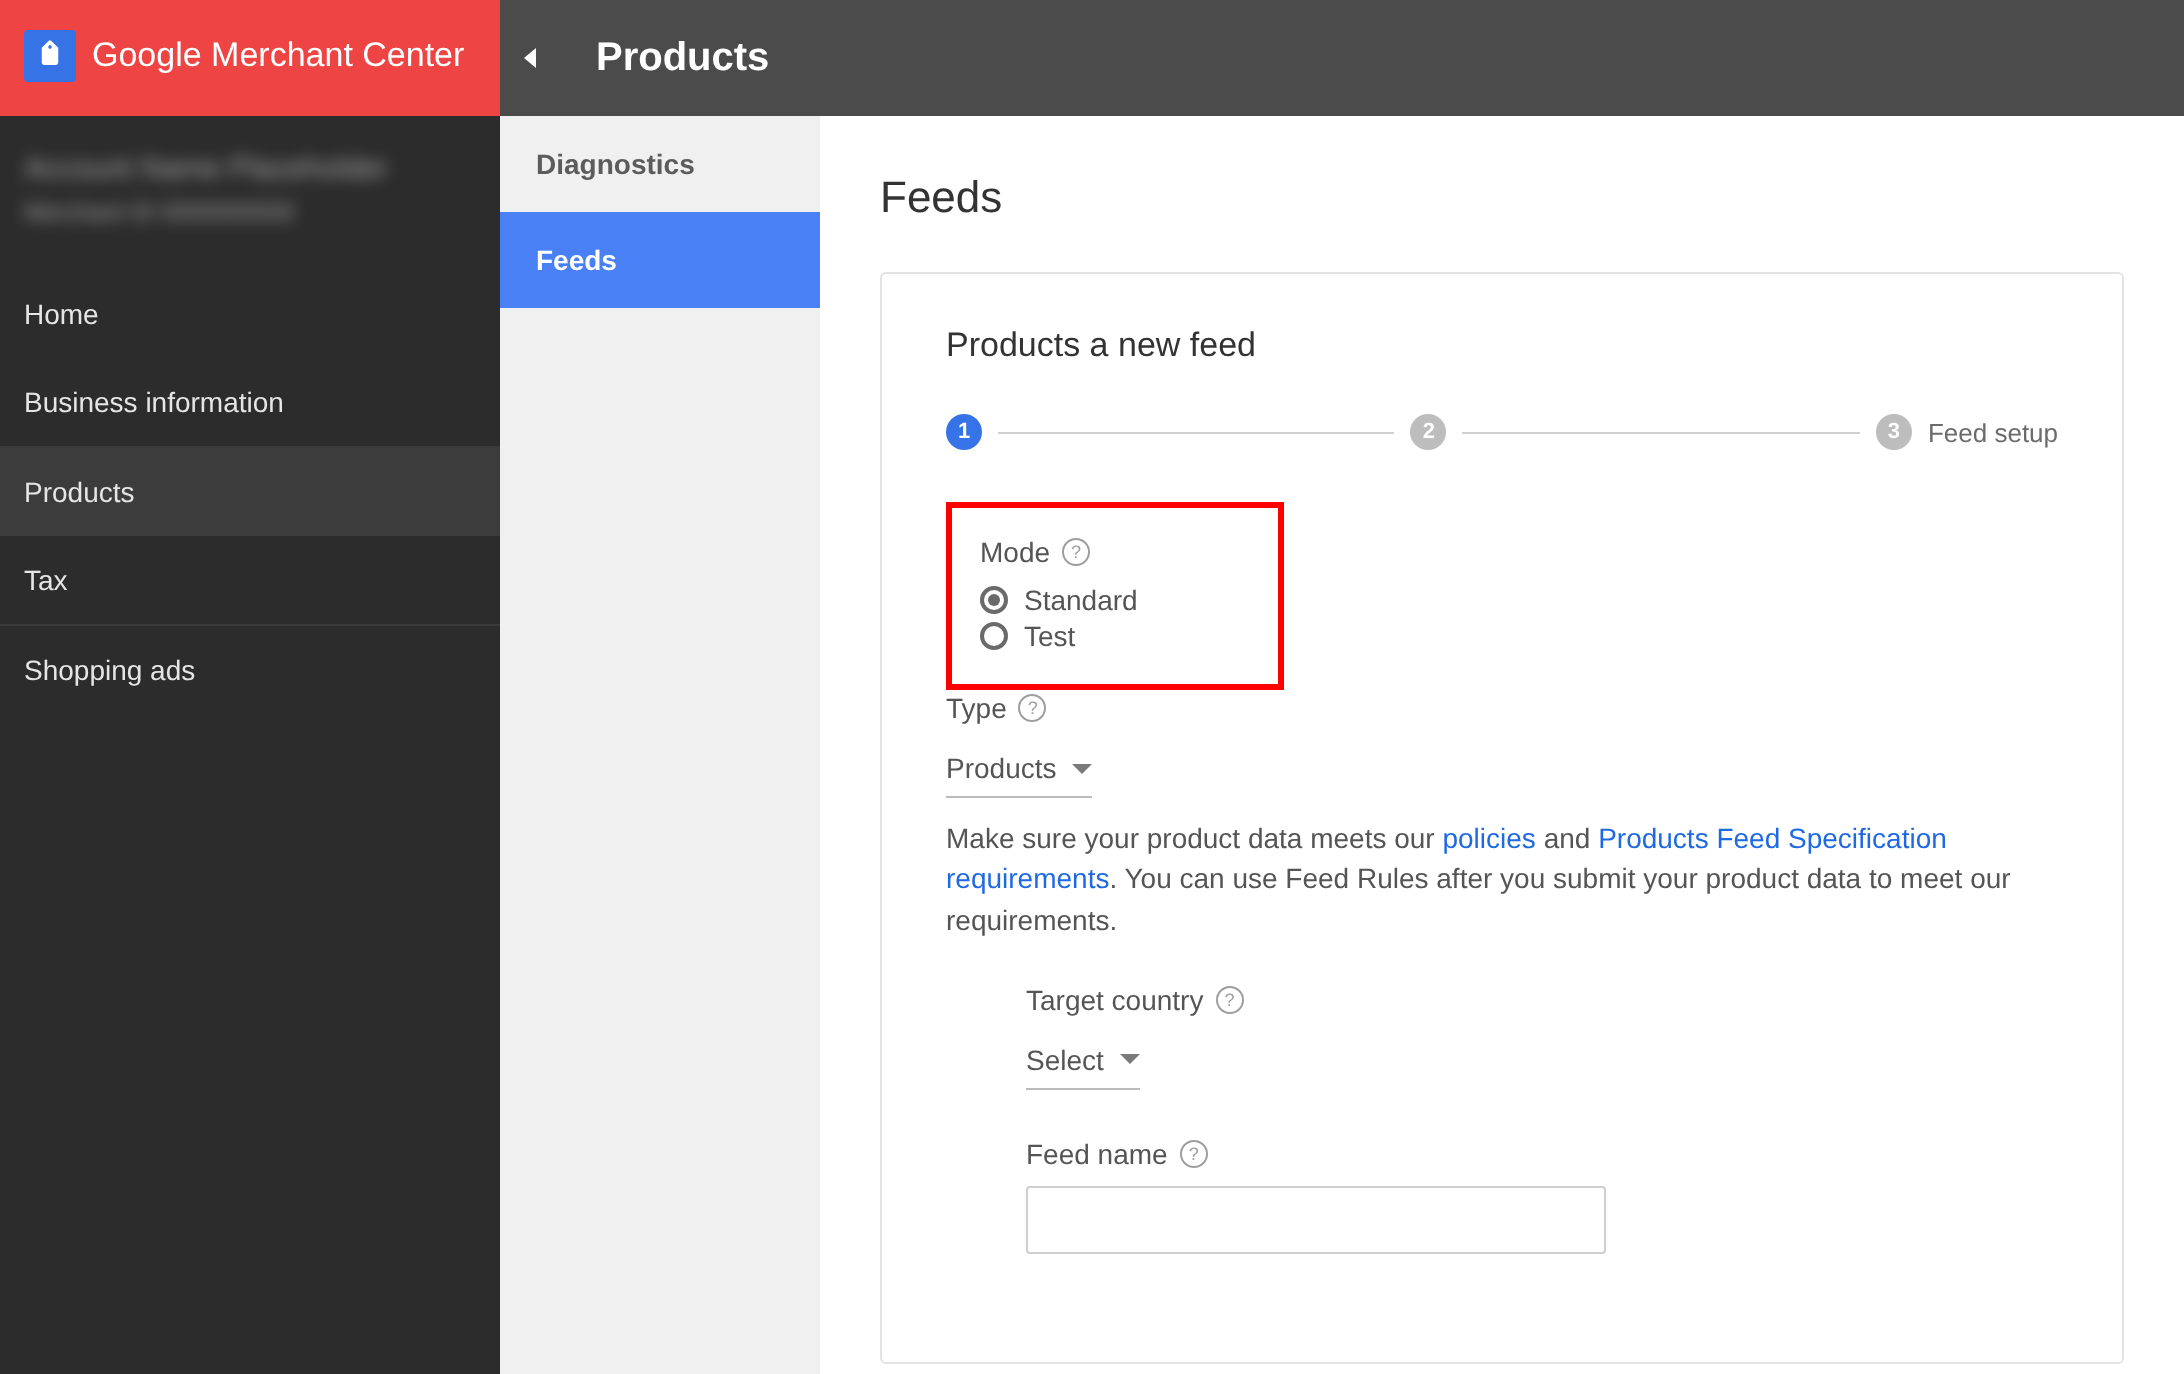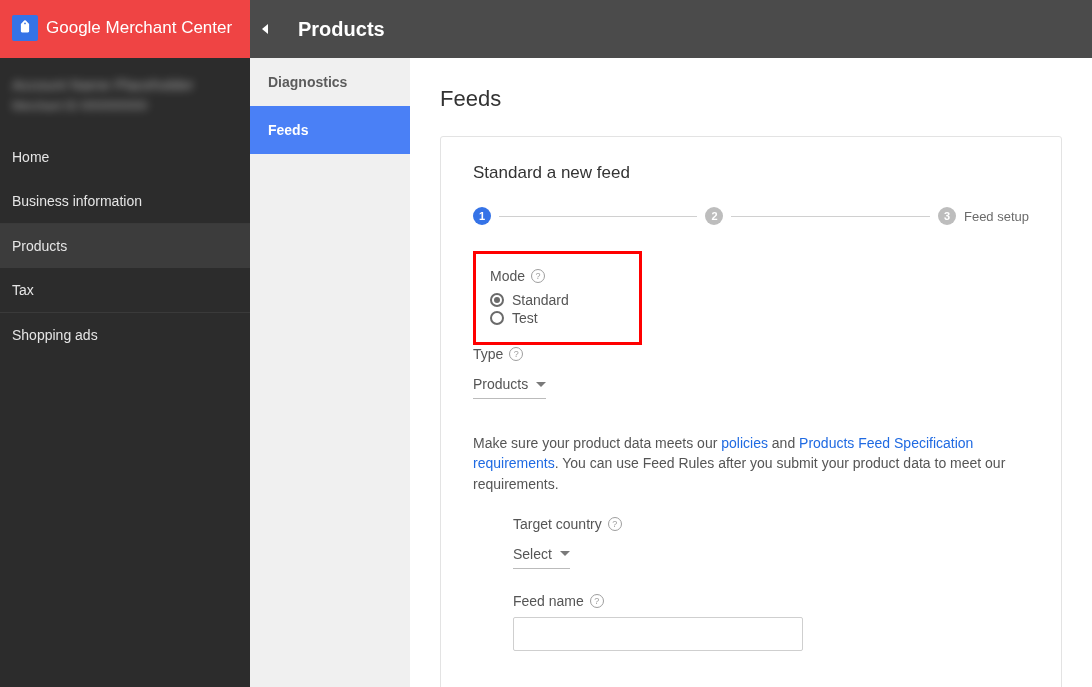--- a/index.html
+++ b/index.html
@@ -54,21 +54,21 @@
     .step-line { height:1px; background:#D0D0D0; flex:1; margin: 0 8px; }
 
     
     .mode-block { border: 3px solid red; padding: 14px 70px 14px 14px; display:inline-block; margin-bottom: 1px;}
     .field-label { font-size:14px; color:#555; display:flex; align-items:center; gap:6px; margin-bottom:8px;}
     .help-icon { width:14px; height:14px; border-radius:50%; border:1px solid #9e9e9e; font-size:9px; color:#9e9e9e; display:inline-flex; align-items:center; justify-content:center; }
     .radio-row { display:flex; align-items:center; gap:8px; font-size:14px; color:#555; margin:2px 0;}
     .radio { width:14px; height:14px; border-radius:50%; border:2px solid #6a6a6a; display:inline-flex; align-items:center; justify-content:center; }
     .radio.checked::after { content:""; width:6px; height:6px; border-radius:50%; background:#6a6a6a; }
 
-    .type-block { margin-bottom: 34px; }
+    .type-block { margin-bottom: 10px; }
     .dropdown-visual { display:inline-flex; align-items:center; gap:8px; border-bottom:1px solid #bbb; padding: 6px 0; font-size:14px; color:#555; cursor:pointer; }
     .caret-down { width:0; height:0; border-left:5px solid transparent; border-right:5px solid transparent; border-top:5px solid #7a7a7a; }
 
     .helper-text { font-size:14px; color:#555; line-height:1.45; margin-bottom: 22px; }
     .helper-text a { color:#1F6AE2; text-decoration:none; }
 
     .target-block, .feedname-block { margin-bottom: 24px; margin-left: 40px; }
     input.text-input { width: 290px; height: 34px; border:1px solid #cfcfcf; border-radius:2px; padding: 0 8px; font-size:14px; }
   </style>
 </head>
@@ -112,21 +112,21 @@
 
     <div class="subnav">
       <div class="subitem">Diagnostics</div>
       <div class="subitem active">Feeds</div>
     </div>
 
     <div class="main">
       <h1>Feeds</h1>
 
       <div class="card">
-        <div class="card-title">Standard a new feed</div>
+        <div class="card-title">Products a new feed</div>
 
         <div class="stepper">
           <span class="step-circle active">1</span>
           <span class="step-line"></span>
           <span class="step-circle">2</span>
           <span class="step-line"></span>
           <span class="step-circle">3</span>
           <span class="step-label">Feed setup</span>
         </div>
 

